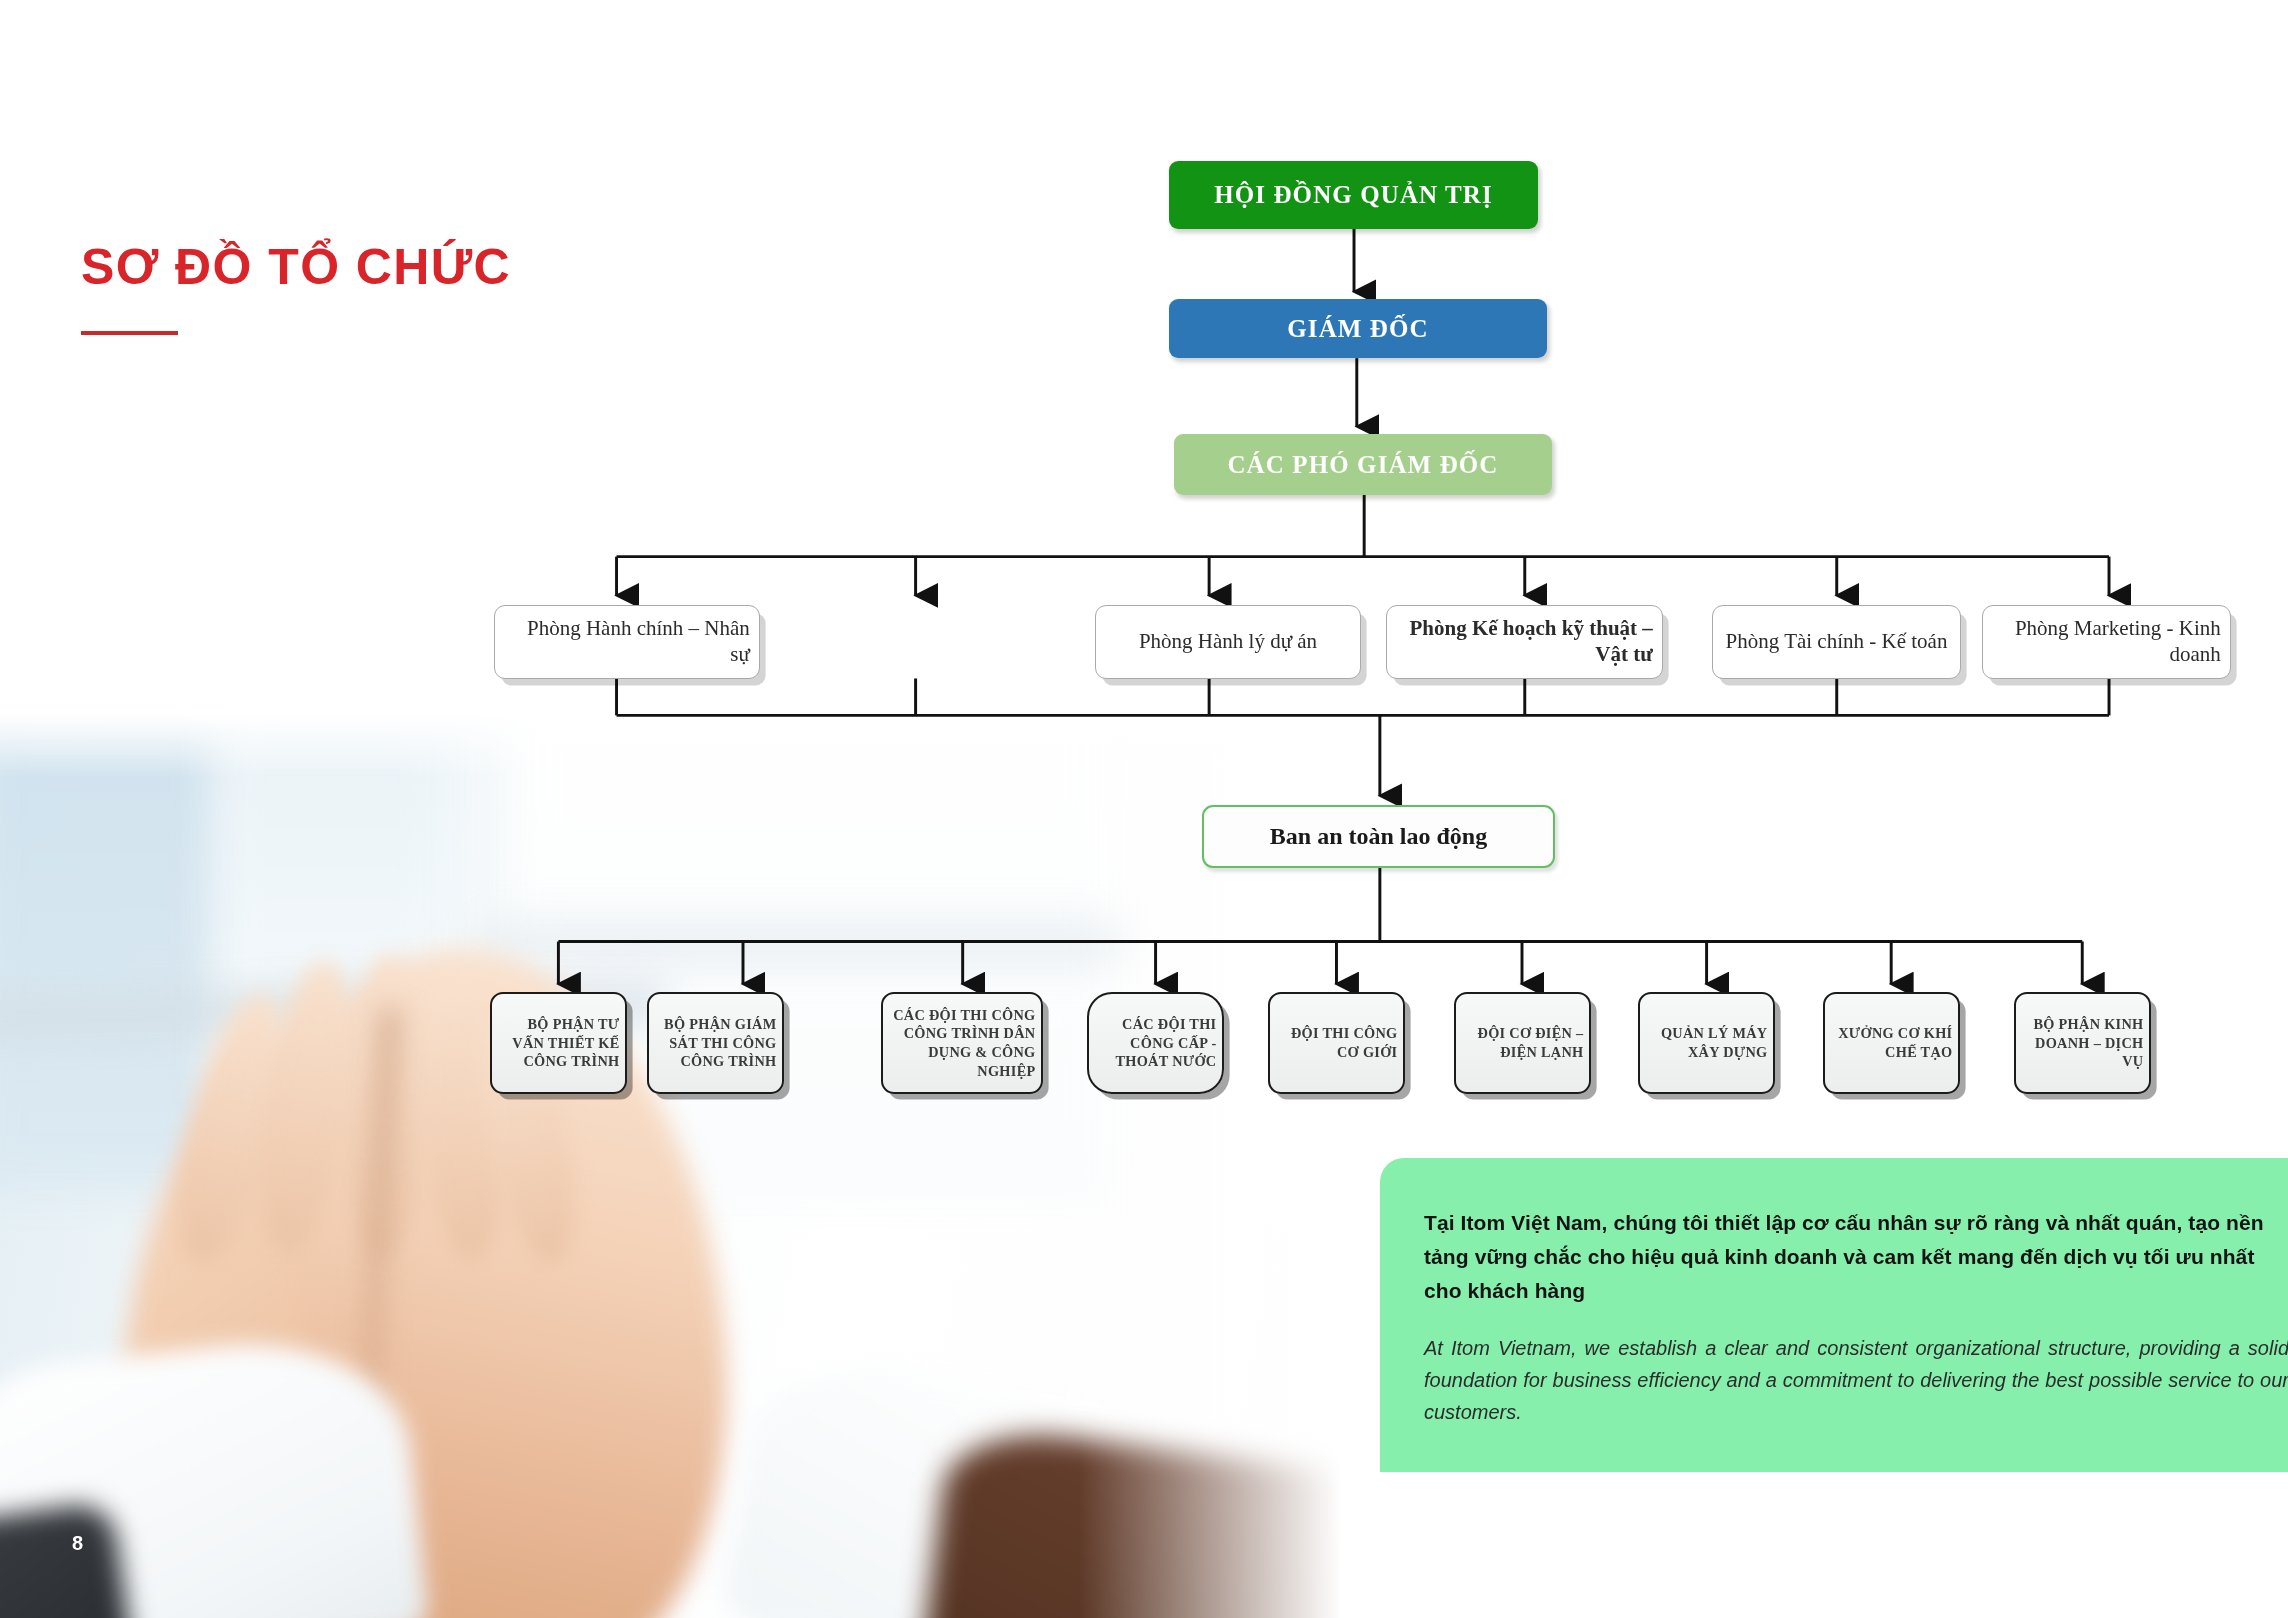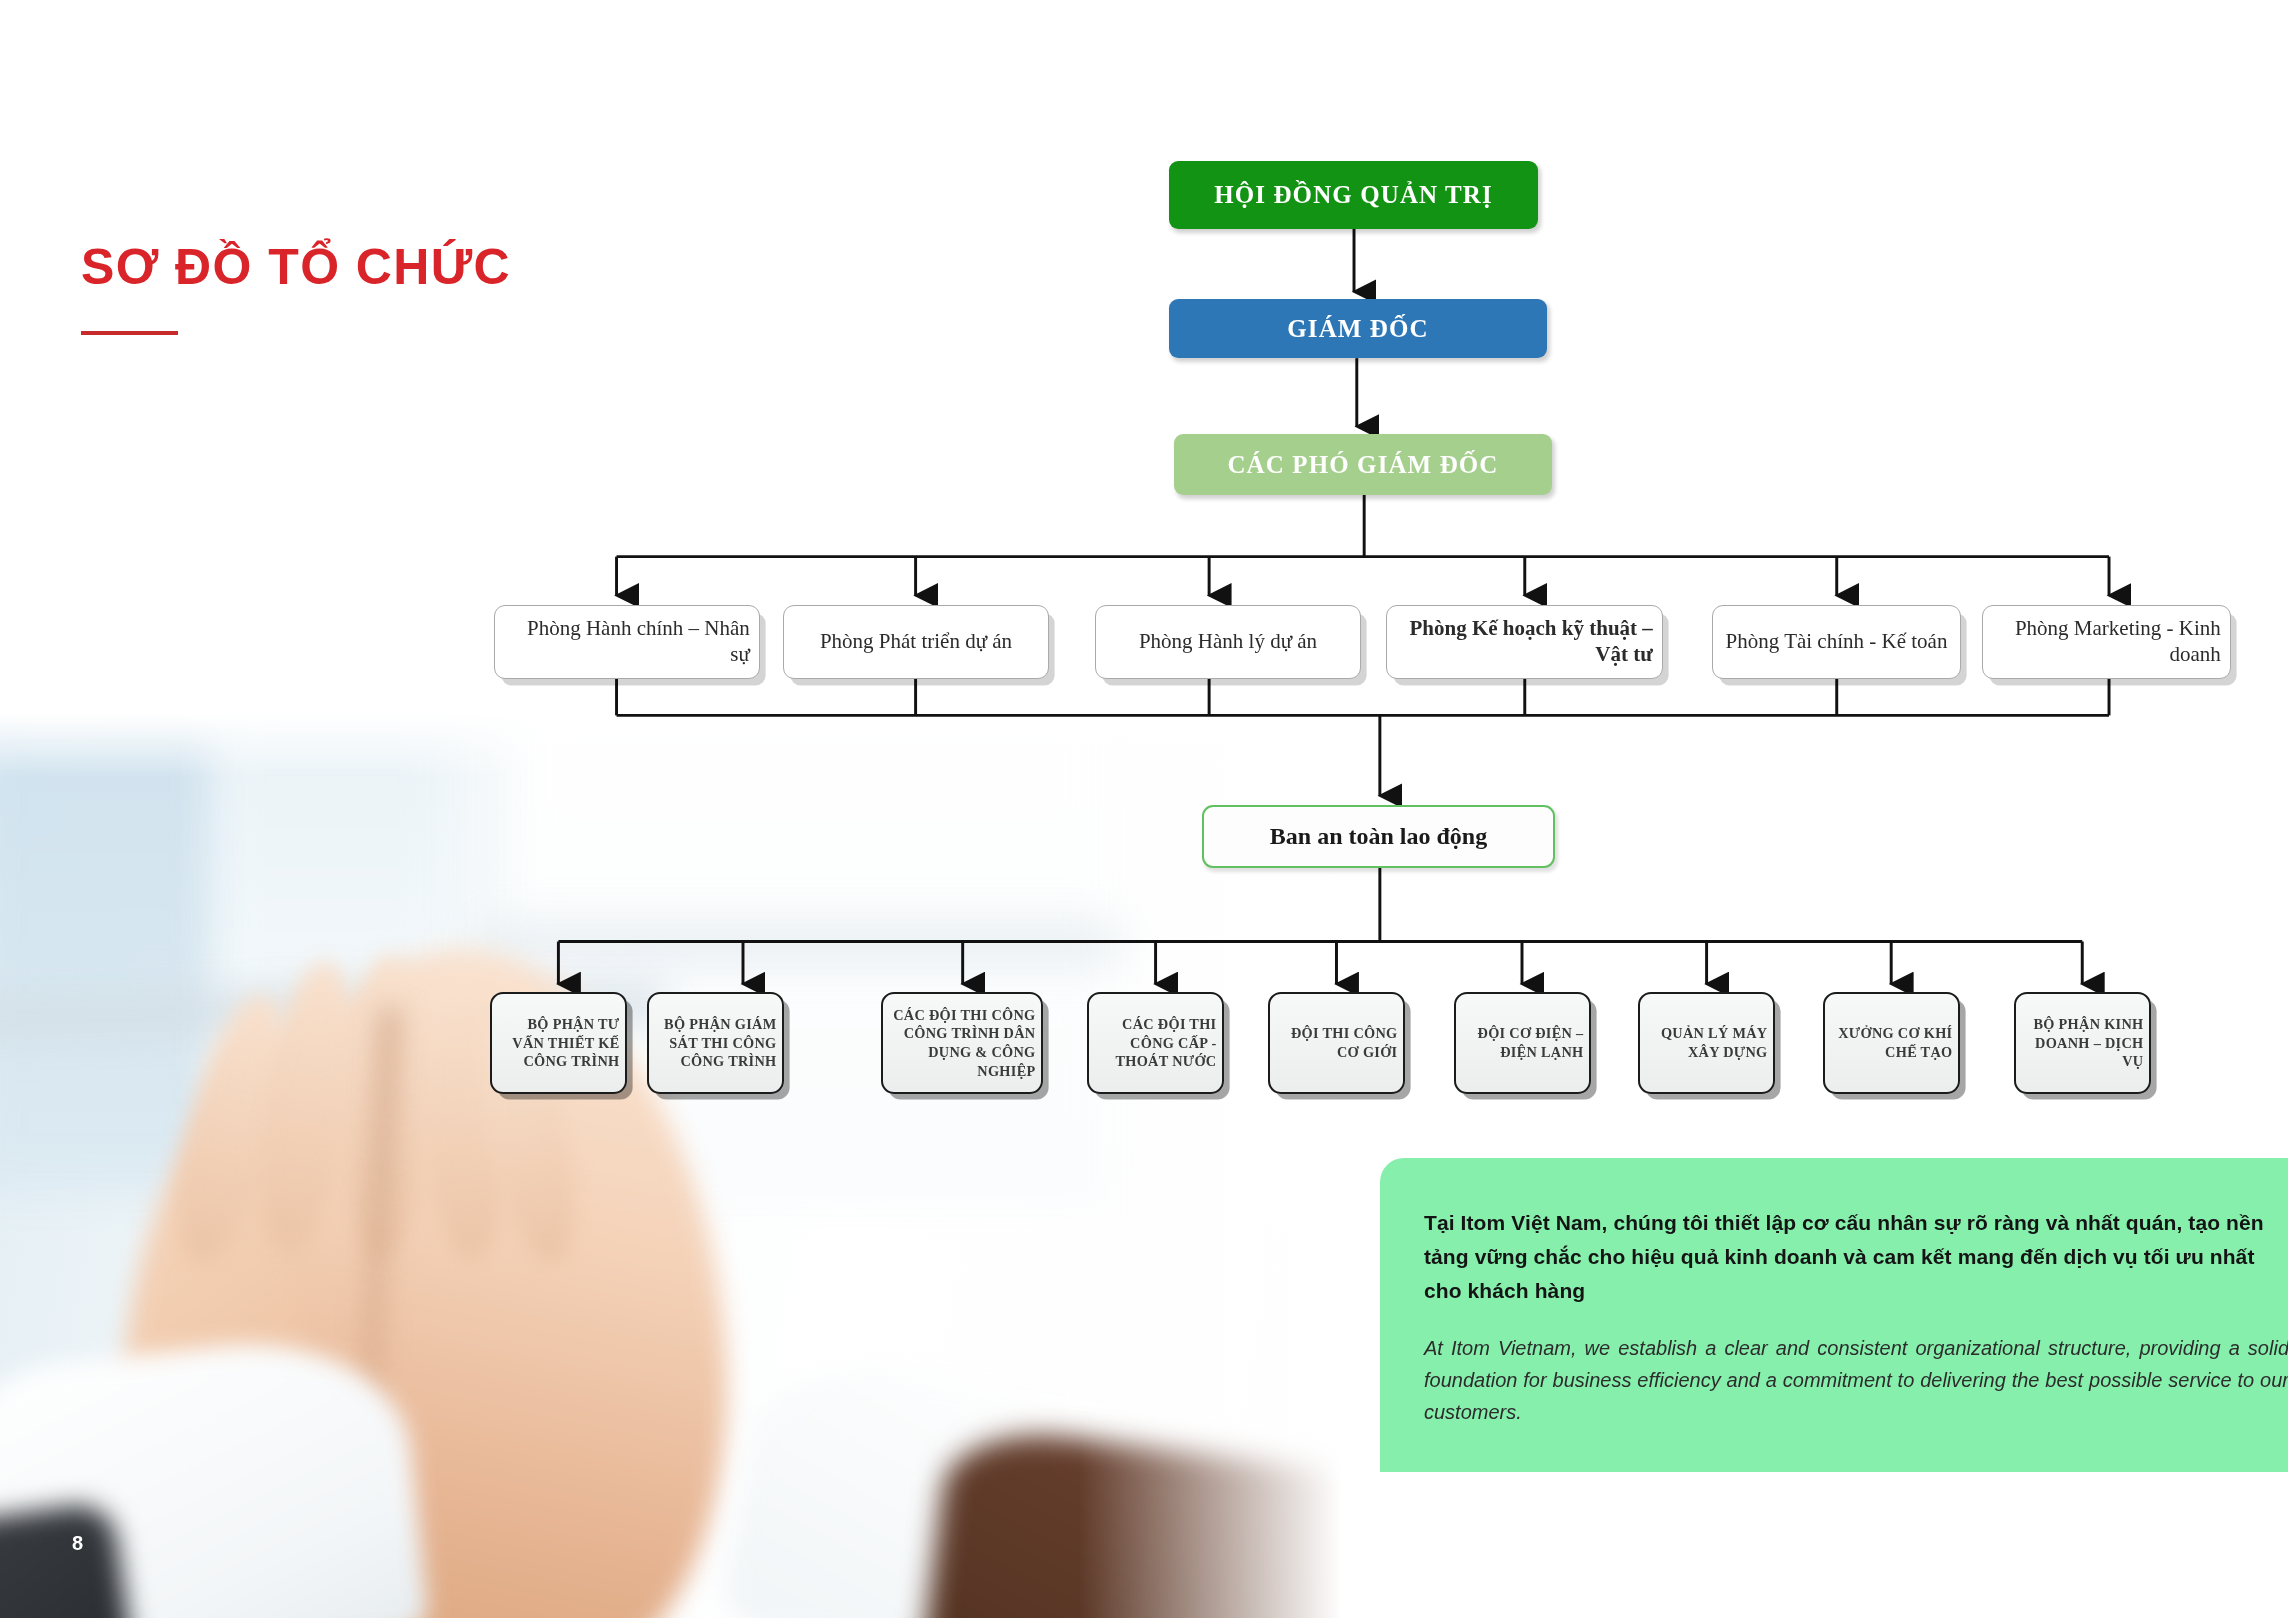--- a/index.html
+++ b/index.html
@@ -189,21 +189,21 @@
     font-family:"Liberation Serif", serif;
     font-size:14.3px; line-height:1.3; font-weight:700;
     letter-spacing:0.3px;
     box-shadow:6.5px 6.5px 0 -0.9px rgba(0,0,0,.35);
     padding:3.7px 5.5px;
   }
   .u-row { top:992px; width:137px; height:102px; }
   #u0 { left:490px; }
   #u1 { left:647px; }
   #u2 { left:881px; width:162px; }
-  #u3 { left:1087px; }
+  #u3 { left:1087px;border-radius:25px; }
   #u4 { left:1268px; }
   #u5 { left:1454px; }
   #u6 { left:1638px; }
   #u7 { left:1823px; }
   #u8 { left:2014px; }
 
   
   #desc {
     position:absolute; left:1380px; top:1158px; width:964px; height:314px;
     background:#86efac;
@@ -301,21 +301,20 @@
       <line x1="2049" y1="1020" x2="2049" y2="1066" marker-end="url(#arw)"></line>
       <line x1="2256" y1="1020" x2="2256" y2="1066" marker-end="url(#arw)"></line>
     </g>
   </svg>
 
   <div class="node node-top" id="n-board">HỘI ĐỒNG QUẢN TRỊ</div>
   <div class="node node-top" id="n-director">GIÁM ĐỐC</div>
   <div class="node node-top" id="n-deputy">CÁC PHÓ GIÁM ĐỐC</div>
 
   <div class="node node-dept" id="d0">Phòng Hành chính – Nhân sự</div>
-  <div class="node node-dept" id="d1">Phòng Phát triển dự án</div>
   <div class="node node-dept" id="d2">Phòng Hành lý dự án</div>
   <div class="node node-dept" id="d3">Phòng Kế hoạch kỹ thuật –Vật tư</div>
   <div class="node node-dept" id="d4">Phòng Tài chính - Kế toán</div>
   <div class="node node-dept" id="d5">Phòng Marketing - Kinh doanh</div>
 
   <div class="node" id="n-safety">Ban an toàn lao động</div>
 
   <div class="node node-unit u-row" id="u0">BỘ PHẬN TƯ VẤN THIẾT KẾ CÔNG TRÌNH</div>
   <div class="node node-unit u-row" id="u1">BỘ PHẬN GIÁM SÁT THI CÔNG CÔNG TRÌNH</div>
   <div class="node node-unit u-row" id="u2">CÁC ĐỘI THI CÔNG CÔNG TRÌNH DÂN DỤNG &amp; CÔNG NGHIỆP</div>

